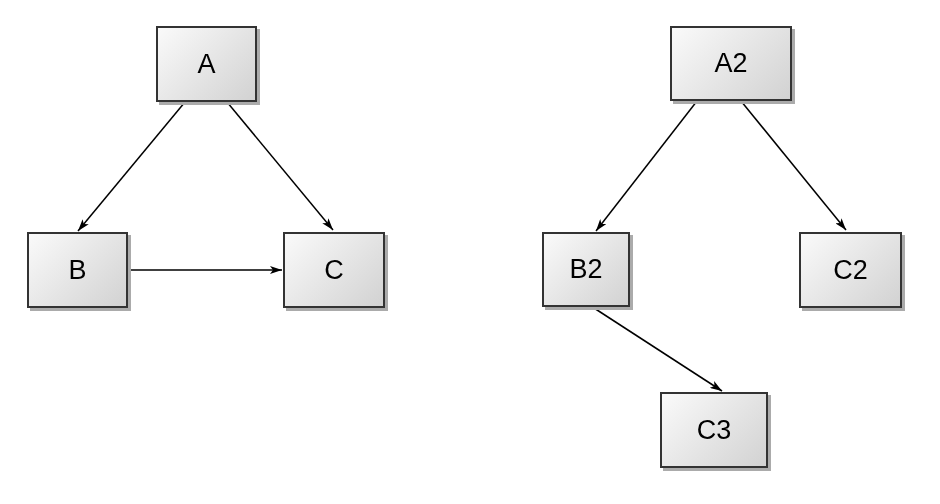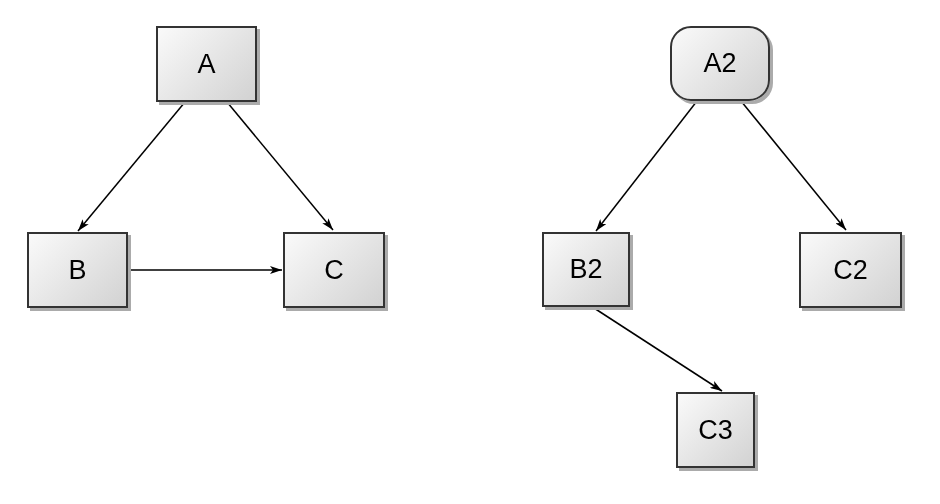--- a/index.html
+++ b/index.html
@@ -67,26 +67,26 @@
   <div id="nodes">
       <div class="node" style="left: 156px; top: 26px; width: 101px; height: 76px;">
         <span class="node-label">A</span>
       </div>
       <div class="node" style="left: 27px; top: 232px; width: 101px; height: 76px;">
         <span class="node-label">B</span>
       </div>
       <div class="node" style="left: 283px; top: 232px; width: 102px; height: 76px;">
         <span class="node-label">C</span>
       </div>
-      <div class="node" style="left: 670px; top: 26px; width: 100px; height: 75px; border-radius: 21px;">
+      <div class="node" style="left: 670px; top: 26px; width: 122px; height: 75px;">
         <span class="node-label">A2</span>
       </div>
       <div class="node" style="left: 542px; top: 232px; width: 88px; height: 75px;">
         <span class="node-label">B2</span>
       </div>
       <div class="node" style="left: 799px; top: 232px; width: 103px; height: 76px;">
         <span class="node-label">C2</span>
       </div>
-      <div class="node" style="left: 676px; top: 392px; width: 79px; height: 76px;">
+      <div class="node" style="left: 660px; top: 392px; width: 108px; height: 76px;">
         <span class="node-label">C3</span>
       </div>
     </div>
 </div>
 
 </body></html>

